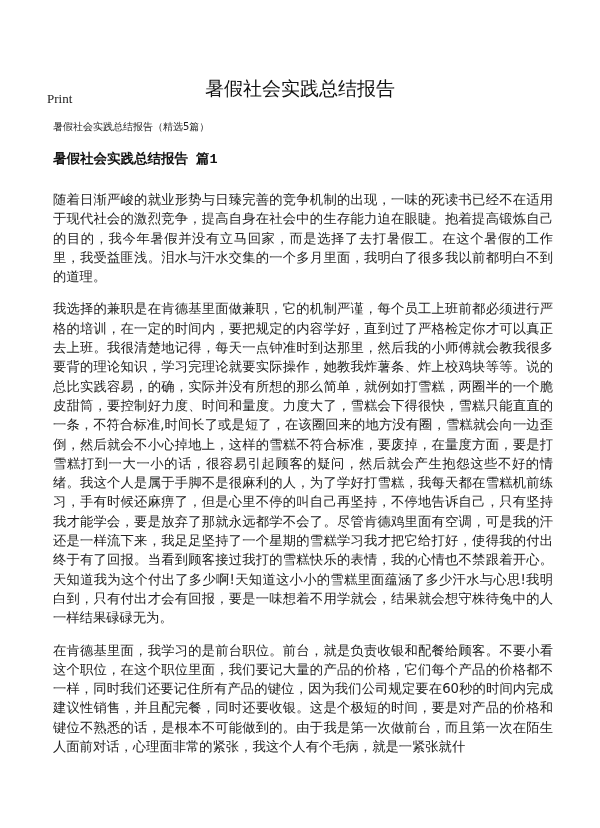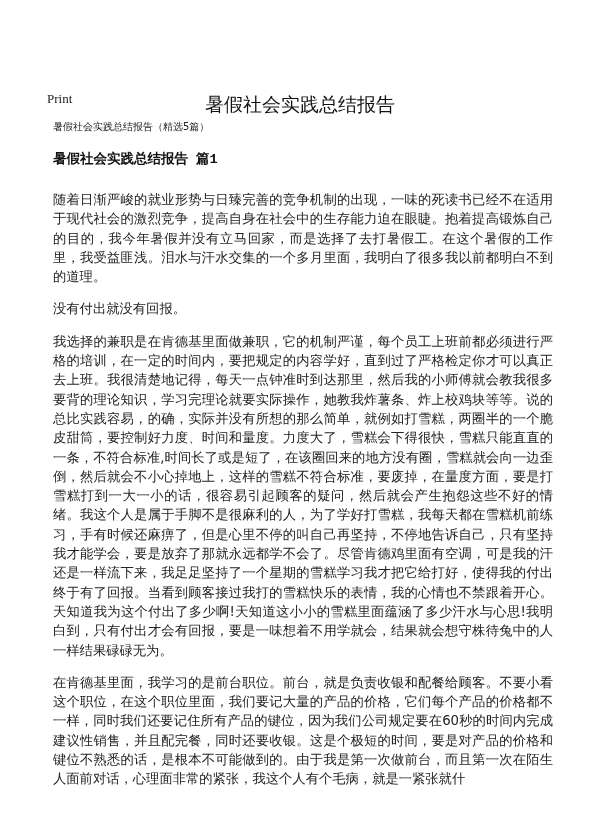--- a/index.html
+++ b/index.html
@@ -1,29 +1,28 @@
 <!DOCTYPE html>
 <html><head>
 <meta charset="utf-8">
 <style>
   html, body { margin: 0; padding: 0; background: #ffffff; }
   body { width: 600px; height: 828px; overflow: hidden; position: relative; color: #1a1a1a; }
   .print { position: absolute; left: 47px; top: 46px; font-family: "Liberation Serif", serif; font-size: 13px; color: #222; margin-top: 45px; }
-  .title { position: absolute; left: 0; width: 600px; top: 92px; text-align: center; font-family: "DejaVu Sans", sans-serif; font-size: 19px; color: #111; }
+  .title { position: absolute; left: 0; width: 600px; top: 76px; text-align: center; font-family: "DejaVu Sans", sans-serif; font-size: 19px; color: #111; }
   .subtitle { position: absolute; left: 53px; top: 120px; font-family: "DejaVu Sans", sans-serif; font-size: 10px; color: #222; }
   .section-heading { position: absolute; left: 53px; top: 150px; font-family: Liberation Mono, monospace; font-size: 13.5px; font-weight: bold; color: #111; }
   .body { position: absolute; left: 53px; top: 178px; width: 500px; font-family: "DejaVu Sans", sans-serif; font-size: 13.3px; line-height: 19.3px; color: #222; }
   .body p { margin: 12px 0 13px 0; text-align: justify; }
 </style>
 </head>
 <body>
 
 <div class="print">Print</div>
 <h1 class="title" style="margin:0;font-weight:normal;">暑假社会实践总结报告</h1>
 <div class="subtitle">暑假社会实践总结报告（精选5篇）</div>
 <div class="section-heading">暑假社会实践总结报告 篇1</div>
 
 <div class="body">
   <p>随着日渐严峻的就业形势与日臻完善的竞争机制的出现，一味的死读书已经不在适用于现代社会的激烈竞争，提高自身在社会中的生存能力迫在眼睫。抱着提高锻炼自己的目的，我今年暑假并没有立马回家，而是选择了去打暑假工。在这个暑假的工作里，我受益匪浅。泪水与汗水交集的一个多月里面，我明白了很多我以前都明白不到的道理。</p>
-  <p>没有付出就没有回报。</p>
   <p>我选择的兼职是在肯德基里面做兼职，它的机制严谨，每个员工上班前都必须进行严格的培训，在一定的时间内，要把规定的内容学好，直到过了严格检定你才可以真正去上班。我很清楚地记得，每天一点钟准时到达那里，然后我的小师傅就会教我很多要背的理论知识，学习完理论就要实际操作，她教我炸薯条、炸上校鸡块等等。说的总比实践容易，的确，实际并没有所想的那么简单，就例如打雪糕，两圈半的一个脆皮甜筒，要控制好力度、时间和量度。力度大了，雪糕会下得很快，雪糕只能直直的一条，不符合标准,时间长了或是短了，在该圈回来的地方没有圈，雪糕就会向一边歪倒，然后就会不小心掉地上，这样的雪糕不符合标准，要废掉，在量度方面，要是打雪糕打到一大一小的话，很容易引起顾客的疑问，然后就会产生抱怨这些不好的情绪。我这个人是属于手脚不是很麻利的人，为了学好打雪糕，我每天都在雪糕机前练习，手有时候还麻痹了，但是心里不停的叫自己再坚持，不停地告诉自己，只有坚持我才能学会，要是放弃了那就永远都学不会了。尽管肯德鸡里面有空调，可是我的汗还是一样流下来，我足足坚持了一个星期的雪糕学习我才把它给打好，使得我的付出终于有了回报。当看到顾客接过我打的雪糕快乐的表情，我的心情也不禁跟着开心。天知道我为这个付出了多少啊!天知道这小小的雪糕里面蕴涵了多少汗水与心思!我明白到，只有付出才会有回报，要是一味想着不用学就会，结果就会想守株待兔中的人一样结果碌碌无为。</p>
   <p>在肯德基里面，我学习的是前台职位。前台，就是负责收银和配餐给顾客。不要小看这个职位，在这个职位里面，我们要记大量的产品的价格，它们每个产品的价格都不一样，同时我们还要记住所有产品的键位，因为我们公司规定要在60秒的时间内完成建议性销售，并且配完餐，同时还要收银。这是个极短的时间，要是对产品的价格和键位不熟悉的话，是根本不可能做到的。由于我是第一次做前台，而且第一次在陌生人面前对话，心理面非常的紧张，我这个人有个毛病，就是一紧张就什</p>
 </div>
 
 </body></html>

